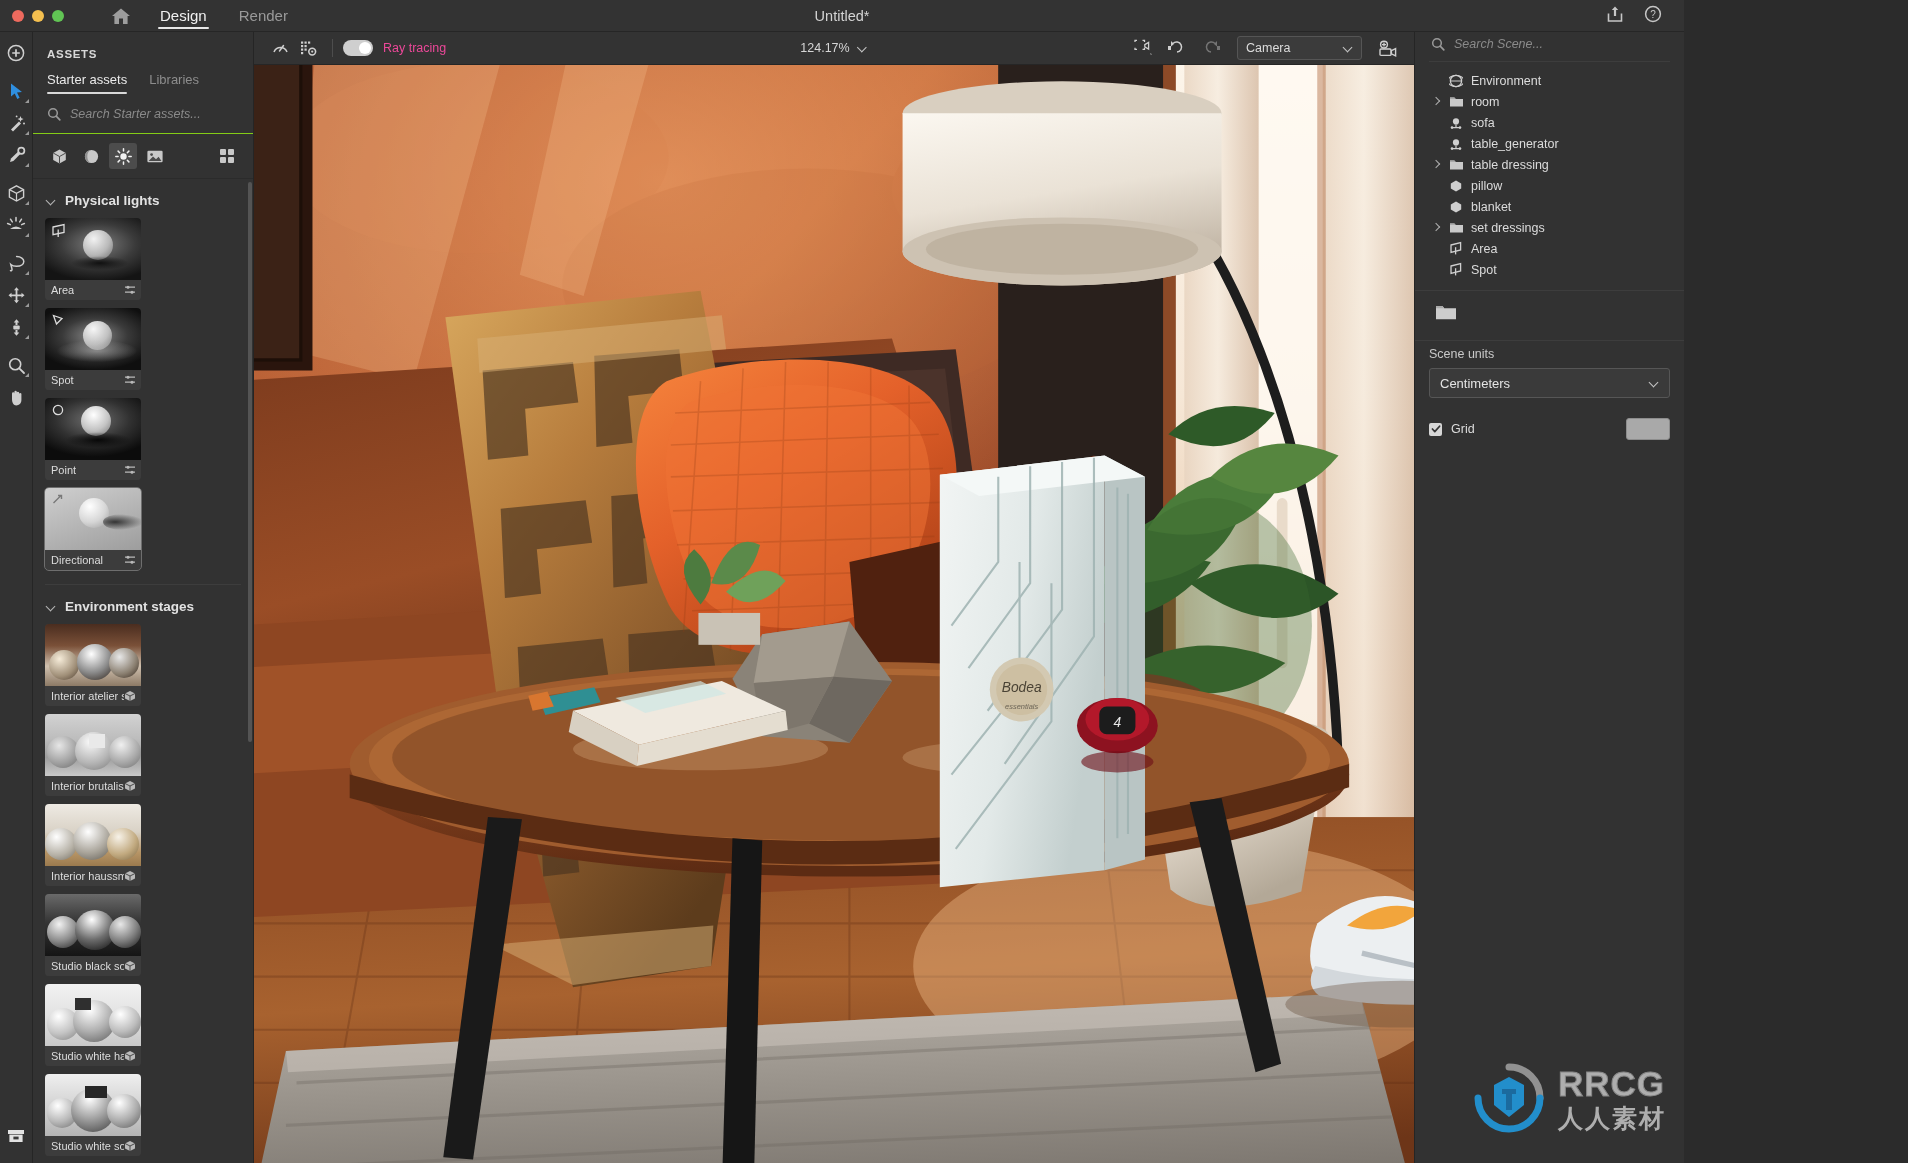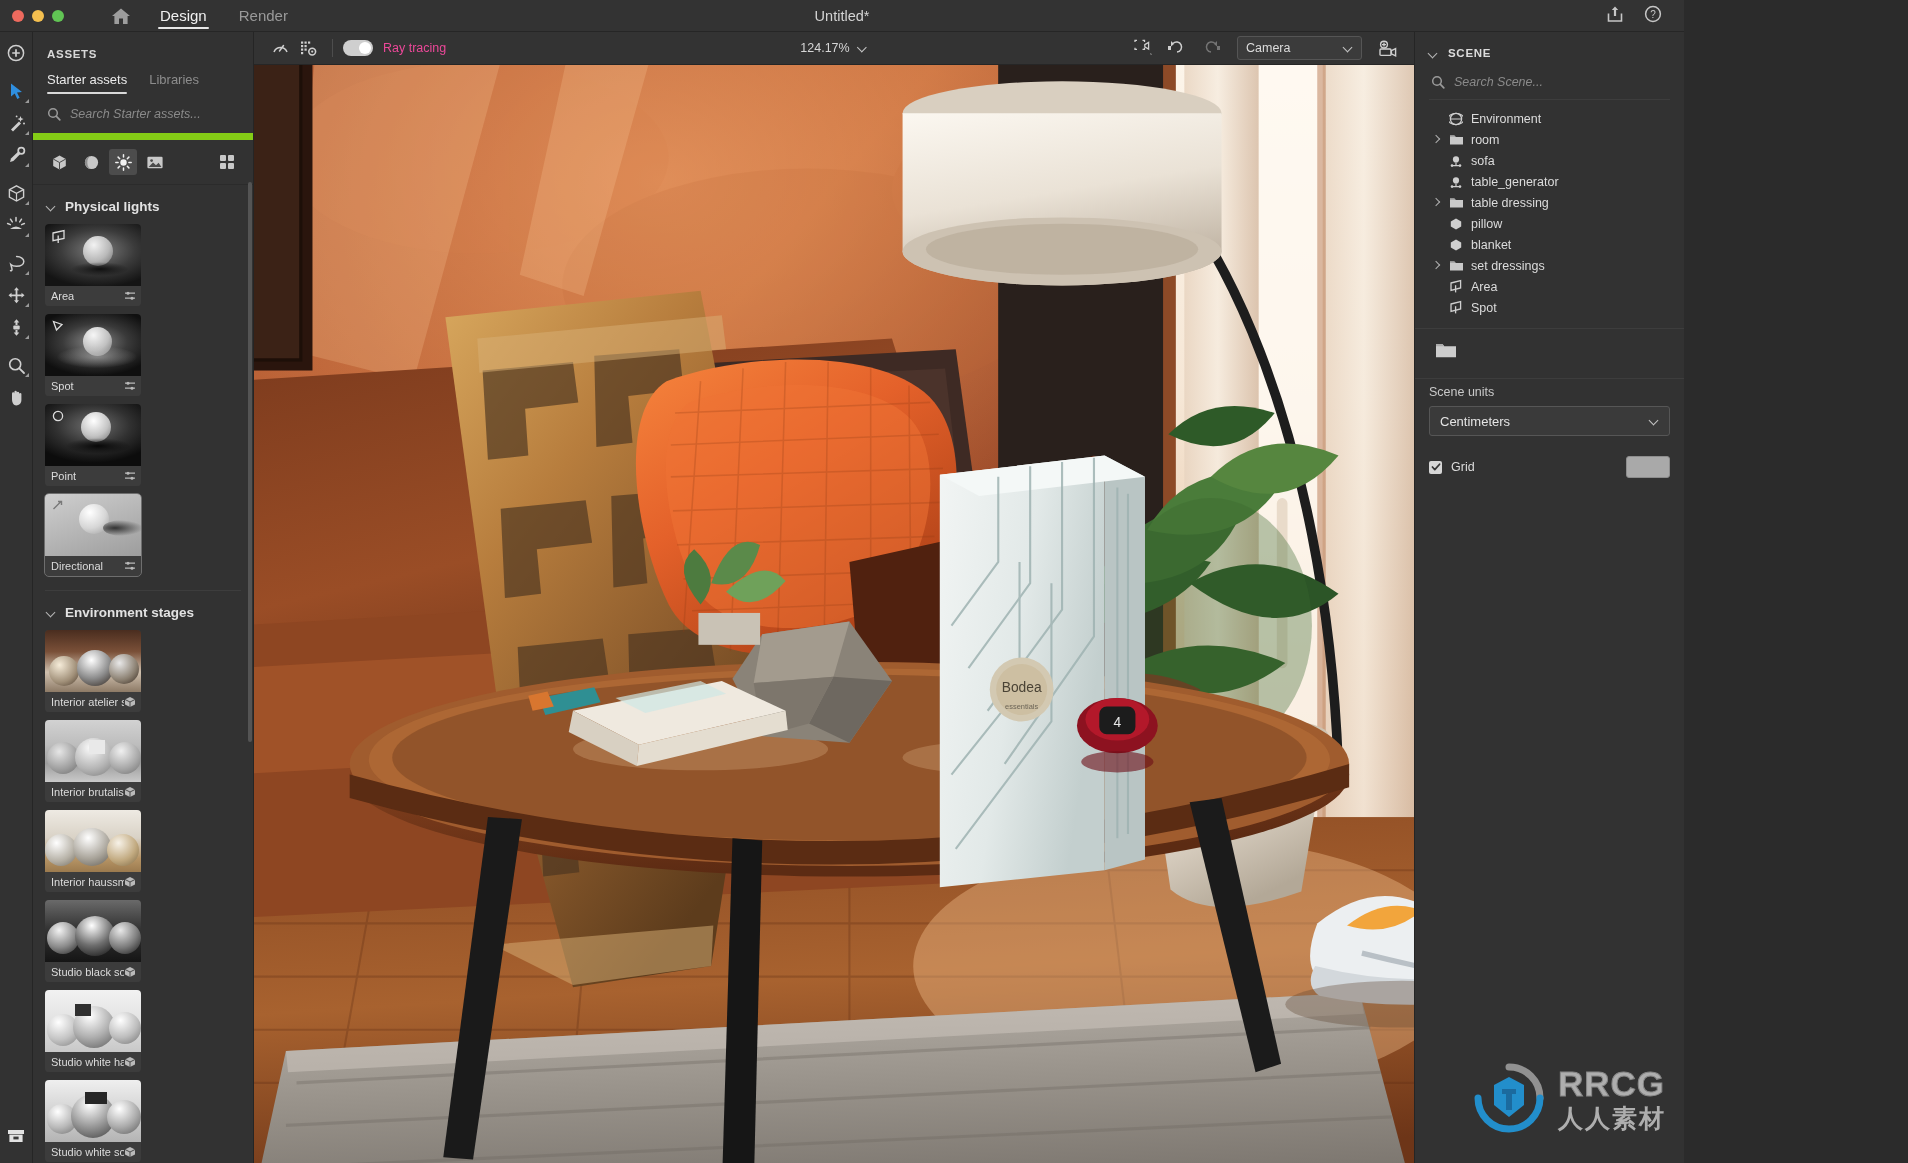--- a/index.html
+++ b/index.html
@@ -73,21 +73,21 @@
   }
   .assets-tabs { display: flex; padding: 0 14px; gap: 22px; position: relative; }
   .atab { font-size: 13px; color: #8d8d8d; padding-bottom: 8px; position: relative; }
   .atab.active { color: #eaeaea; }
   .atab.active::after {
     content: ""; position: absolute; left: 0; right: 0; bottom: 1px; height: 2px;
     background: #d9d9d9; border-radius: 1px;
   }
   .asearch {
     display: flex; align-items: center; gap: 9px; padding: 12px 14px 12px 14px;
-    border-bottom: 7px solid #84cc16;
+    border-bottom: 1px solid #84cc16;
   }
   .asearch .ph { font-size: 12.5px; color: #8a8a8a; font-style: italic; }
   .filters {
     display: flex; align-items: center; gap: 4px; padding: 9px 12px 9px 12px;
     border-bottom: 1px solid #2b2b2b;
   }
   .fbtn {
     width: 28px; height: 26px; display: flex; align-items: center; justify-content: center;
     border-radius: 3px;
   }
@@ -153,21 +153,21 @@
     transform: rotate(45deg);
   }
   .vt-right { margin-left: auto; display: flex; align-items: center; gap: 6px; }
   .cam-select {
     width: 125px; height: 24px; background: #3b3b3b; border: 1px solid #555;
     border-radius: 3px; display: flex; align-items: center; padding: 0 8px;
     margin: 0 6px; justify-content: space-between;
   }
   .cam-select span { font-size: 12.5px; color: #dcdcdc; }
 
-  .viewport { flex: 1; position: relative; overflow: hidden; background: #d946ef; }
+  .viewport { flex: 1; position: relative; overflow: hidden; background: #d946ef; font-style: italic; }
   .render { position: absolute; inset: 0; overflow: hidden; }
 
   
   .scene {
     width: 270px; flex: 0 0 270px; background: #323232; display: flex; flex-direction: column;
     border-left: 1px solid #252525; overflow: hidden;
   }
   .sp-head {
     display: flex; align-items: center; gap: 10px; padding: 15px 0 11px 14px;
     font-size: 11.5px; font-weight: bold; color: #dcdcdc; letter-spacing: .7px;
@@ -907,24 +907,20 @@
             </g>
             <ellipse cx="1080" cy="916" rx="110" ry="22" fill="#5e4632" opacity=".35"></ellipse>
 
             <rect x="0" y="0" width="1091" height="1098" fill="none"></rect>
           </svg>
         </div>
       </div>
     </div>
 
     <div class="scene">
-      <div class="sp-head">
-        <span class="chev-d"></span>
-        <span>SCENE</span>
-      </div>
       <div class="scene-search">
         <svg width="14" height="14" viewBox="0 0 14 14">
             <circle cx="6" cy="6" r="4.3" fill="none" stroke="#9a9a9a" stroke-width="1.5"></circle>
             <path d="M9.2 9.2 L12.8 12.8" stroke="#9a9a9a" stroke-width="1.7" stroke-linecap="round"></path>
           </svg>
         <span class="ph">Search Scene...</span>
       </div>
 
       <div class="tree">
         <div class="trow">

